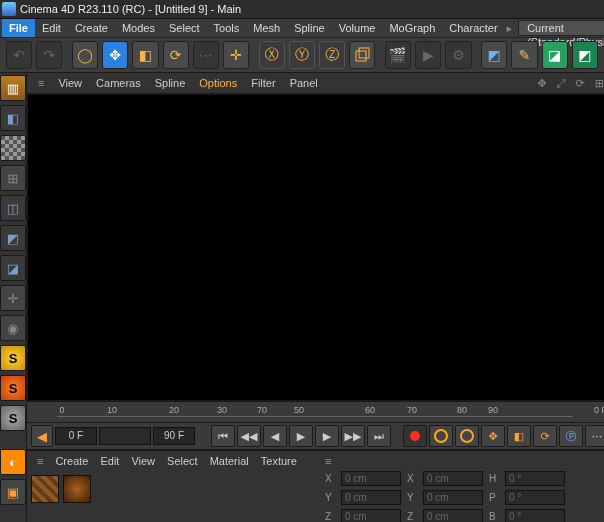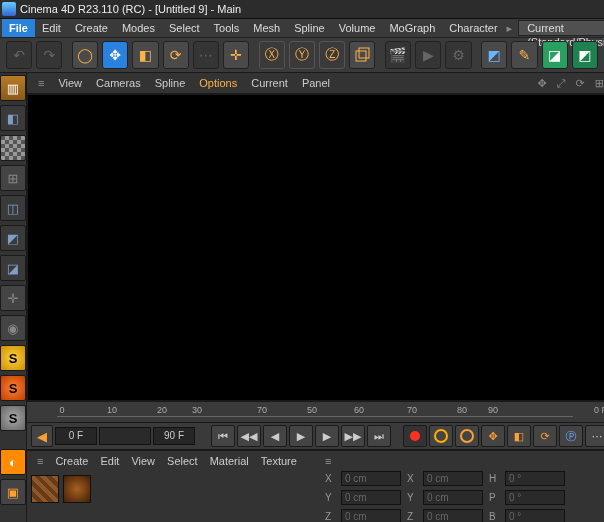--- a/index.html
+++ b/index.html
@@ -141,39 +141,39 @@
     <div class="sidetool play">▣</div>
   </div>
 
   <div class="center">
     <div class="vpbar">
       <span class="hamb">≡</span>
       <span>View</span>
       <span>Cameras</span>
       <span>Spline</span>
       <span class="active">Options</span>
-      <span>Current</span>
+      <span>Filter</span>
       <span>Panel</span>
       <div class="sp"></div>
       <span class="ric">✥</span>
       <span class="ric">⤢</span>
       <span class="ric">⟳</span>
       <span class="ric">⊞</span>
     </div>
     <div class="viewport"></div>
 
     <div class="ruler">
       <div class="track"></div>
       <span style="left:35px">0</span>
       <span style="left:85px">10</span>
-      <span style="left:135px">20</span>
-      <span style="left:170px">30</span>
+      <span style="left:147px">20</span>
+      <span style="left:195px">30</span>
       <span style="left:235px">70</span>
-      <span style="left:285px">50</span>
-      <span style="left:332px">60</span>
+      <span style="left:272px">50</span>
+      <span style="left:343px">60</span>
       <span style="left:385px">70</span>
       <span style="left:435px">80</span>
       <span style="left:466px">90</span>
       <span class="end">0 F</span>
     </div>
 
     <div class="timebar">
       <div class="sidetool play" style="width:20px;height:20px">◀</div>
       <div class="frame">0 F</div>
       <div style="width:50px;height:16px;background:#2a2a2a;border:1px solid #111"></div>

